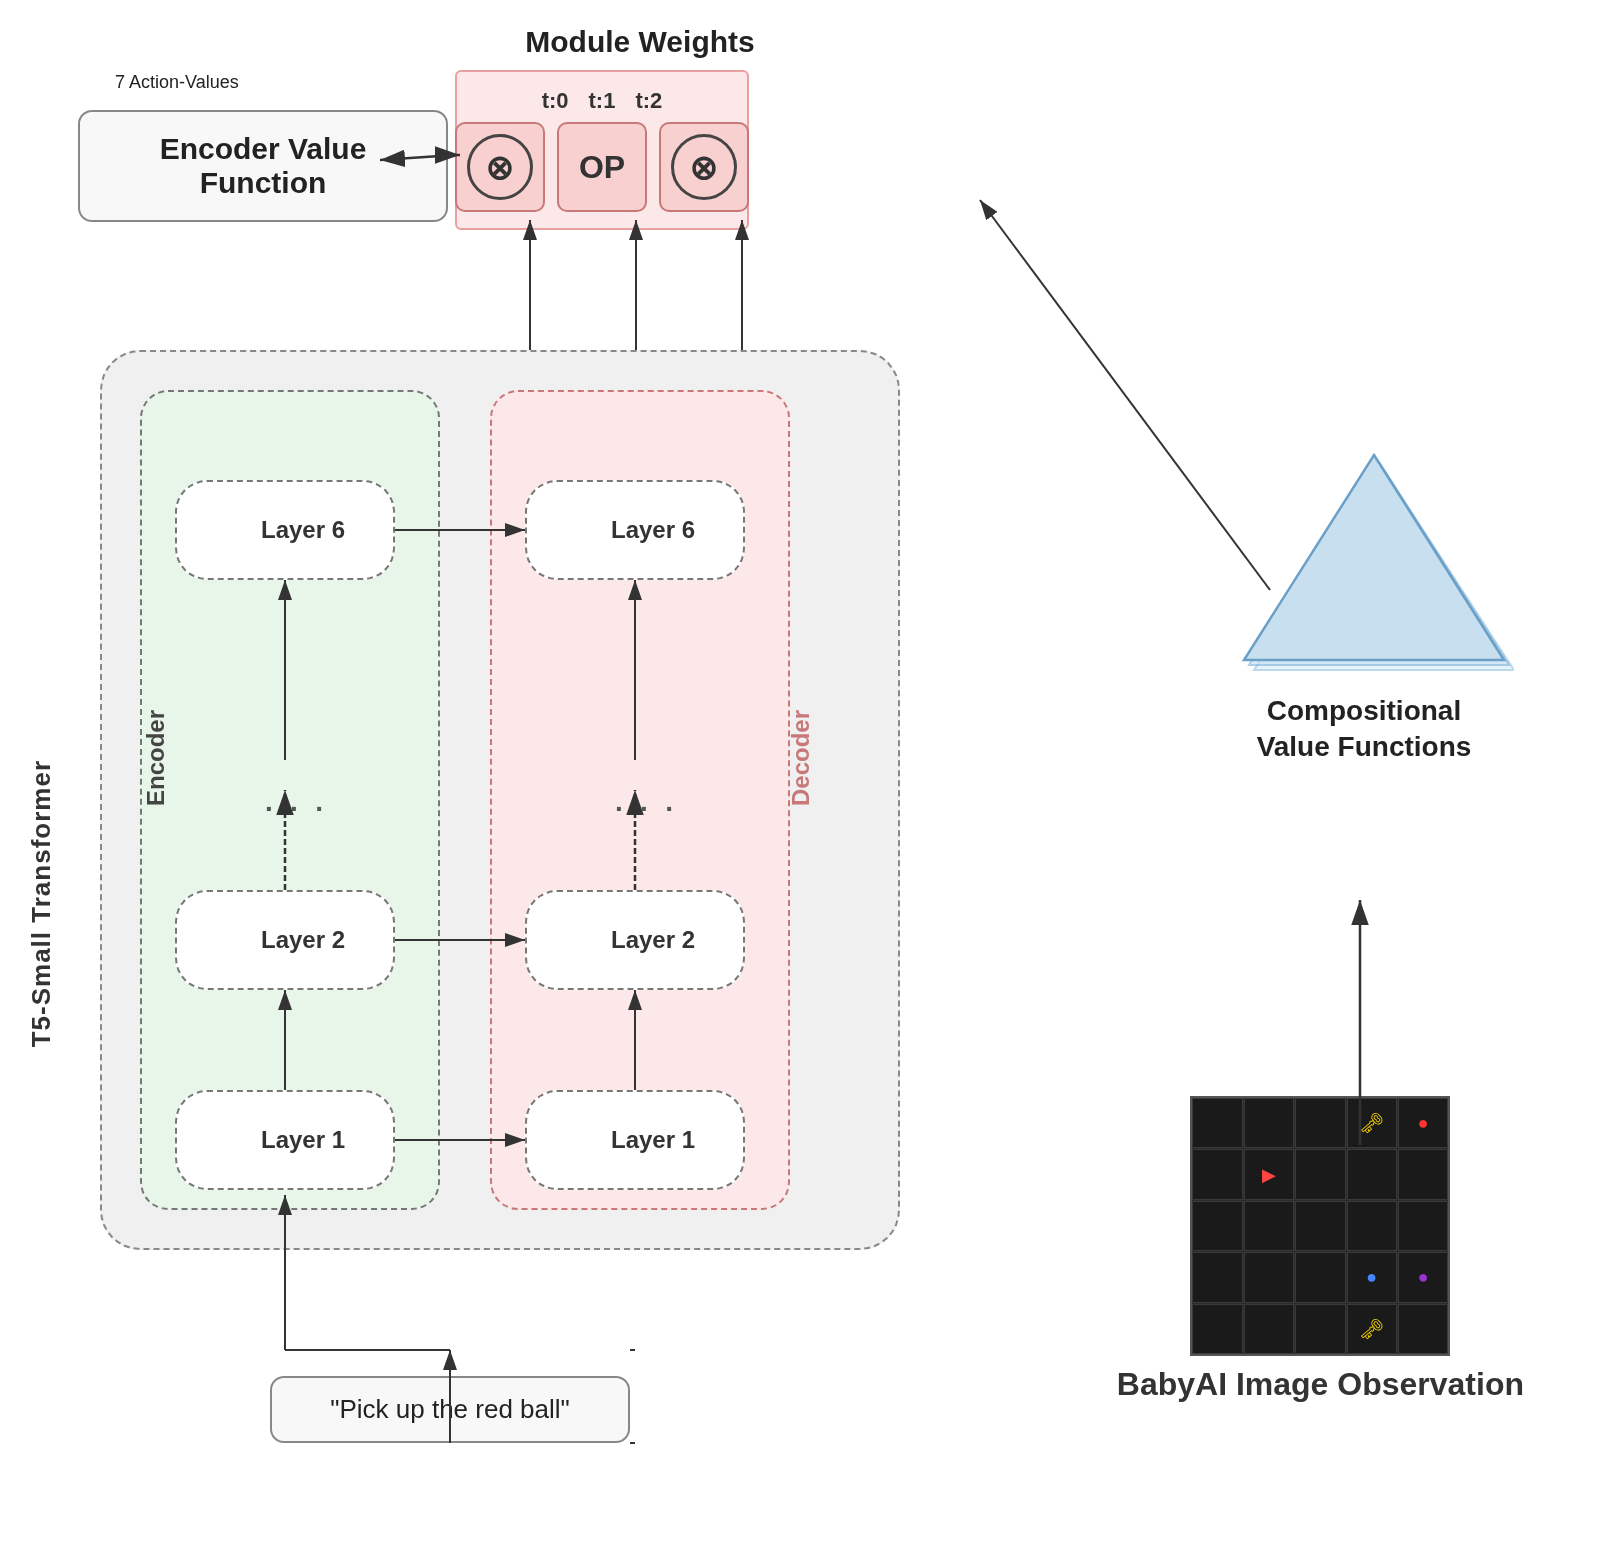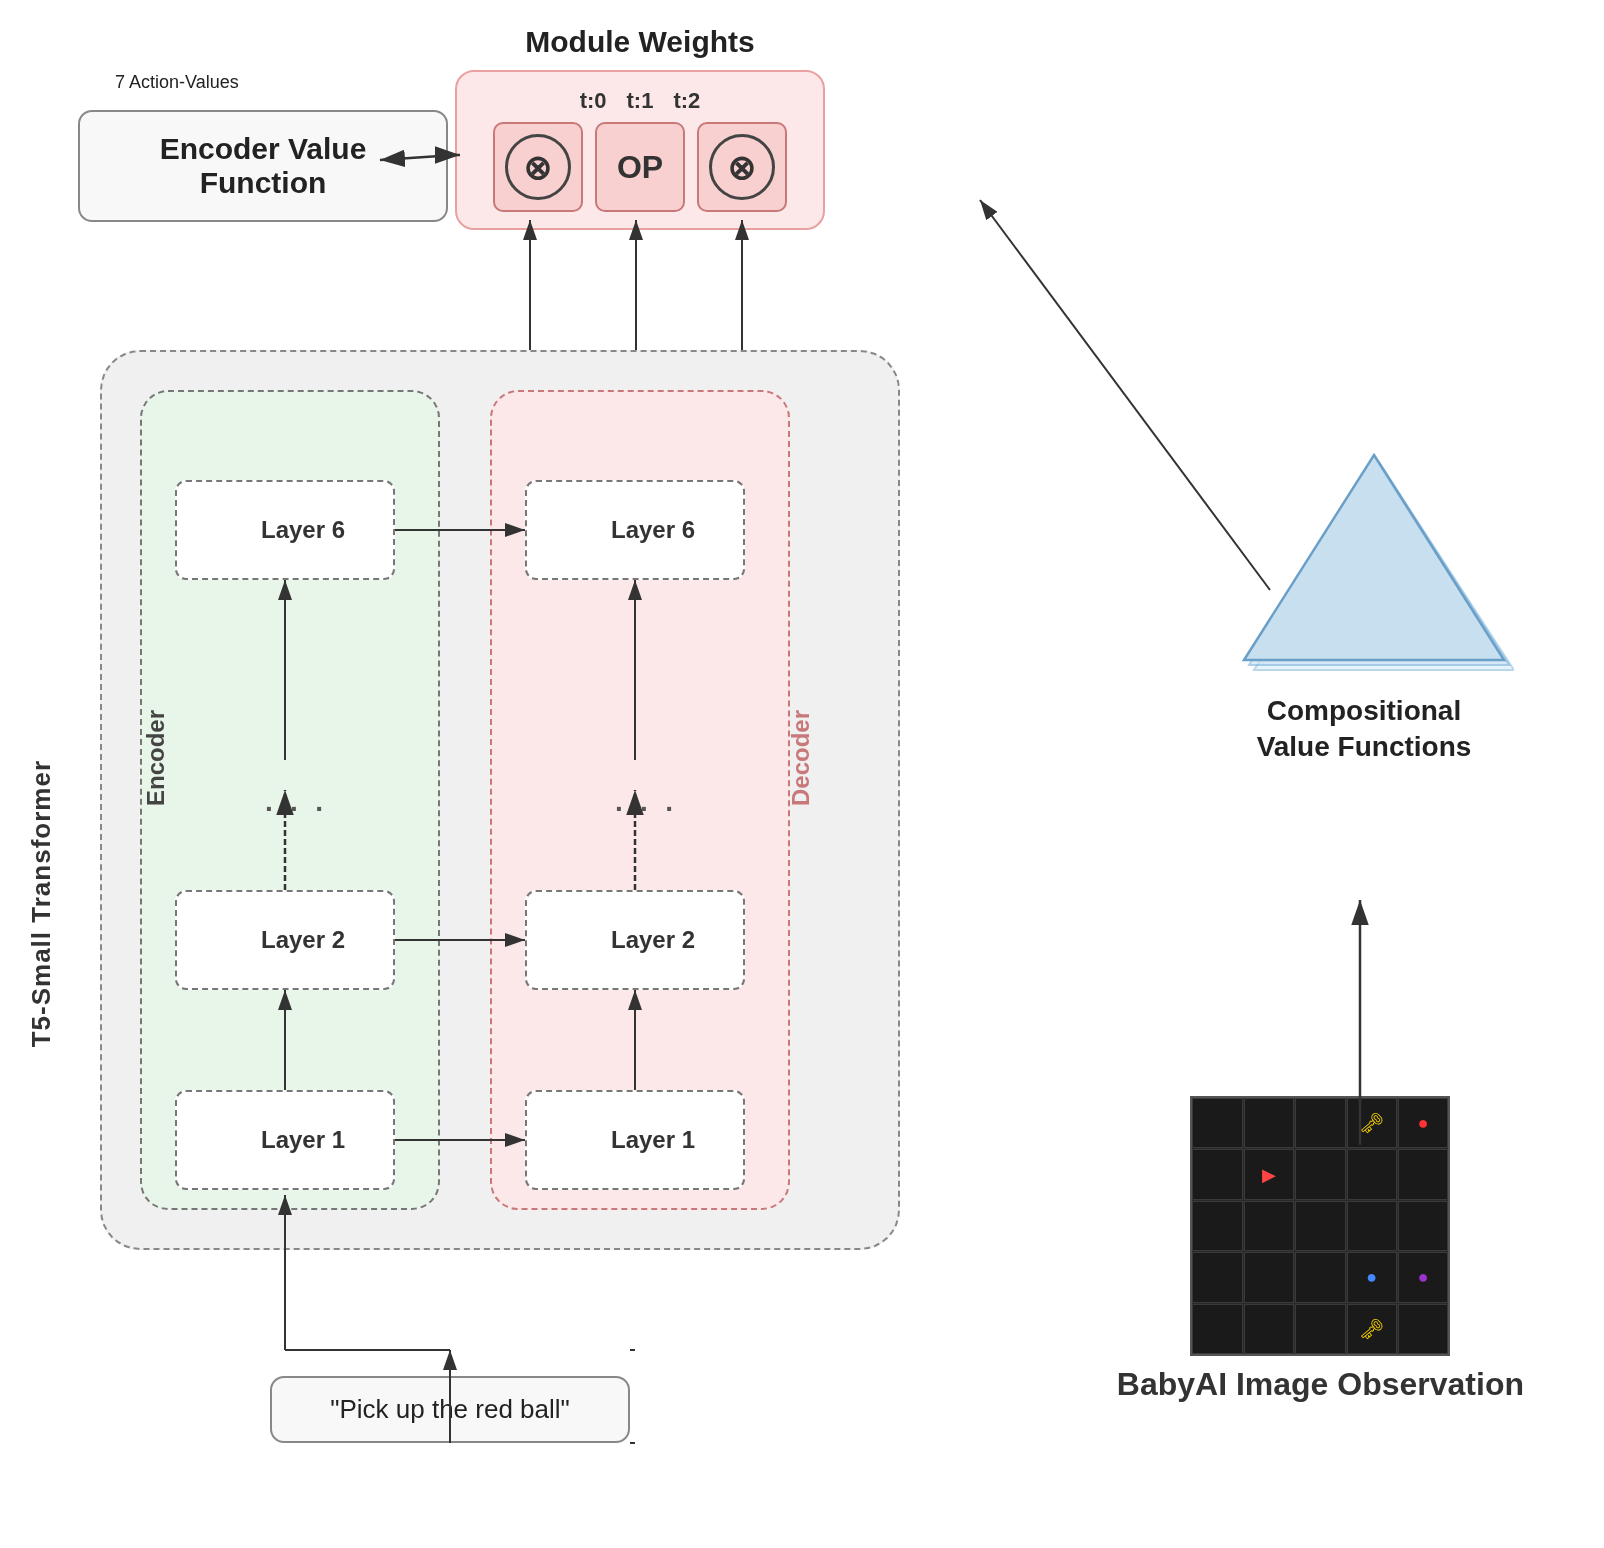--- a/index.html
+++ b/index.html
@@ -53,24 +53,24 @@
       font-weight: 700;
       color: #222;
       text-align: center;
       width: 300px;
     }
 
     .module-weights-box {
       position: absolute;
       top: 70px;
       left: 455px;
-      width: 370px;
+      width: 294px;
       padding: 16px 12px;
       border: 2.5px solid #e8a0a0;
-      border-radius: 19px;
+      border-radius: 6px;
       background: #fce8e8;
       display: flex;
       flex-direction: column;
       align-items: center;
     }
 
     .module-weights-timestamps {
       display: flex;
       gap: 20px;
       margin-bottom: 8px;
@@ -182,21 +182,21 @@
       writing-mode: vertical-rl;
       transform: rotate(180deg);
     }
 
     
     .layer-box {
       position: absolute;
       width: 220px;
       height: 100px;
       border: 2.5px dashed #777;
-      border-radius: 11px;
+      border-radius: 32px;
       background: #fff;
       display: flex;
       align-items: center;
       justify-content: center;
       font-size: 24px;
       font-weight: 600;
       color: #333;
       padding-left: 36px;
     }
 

